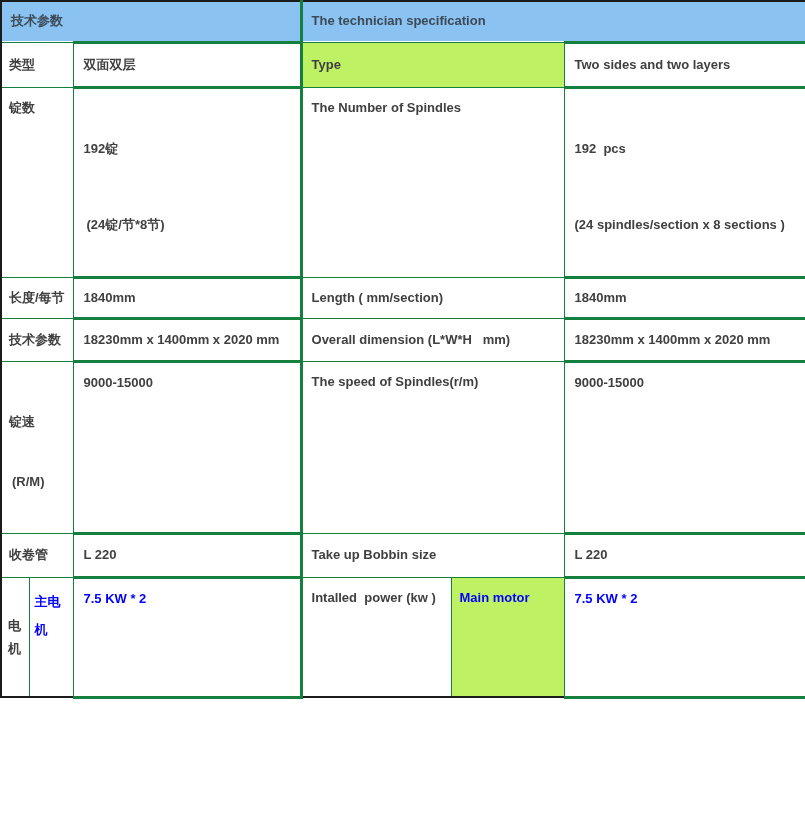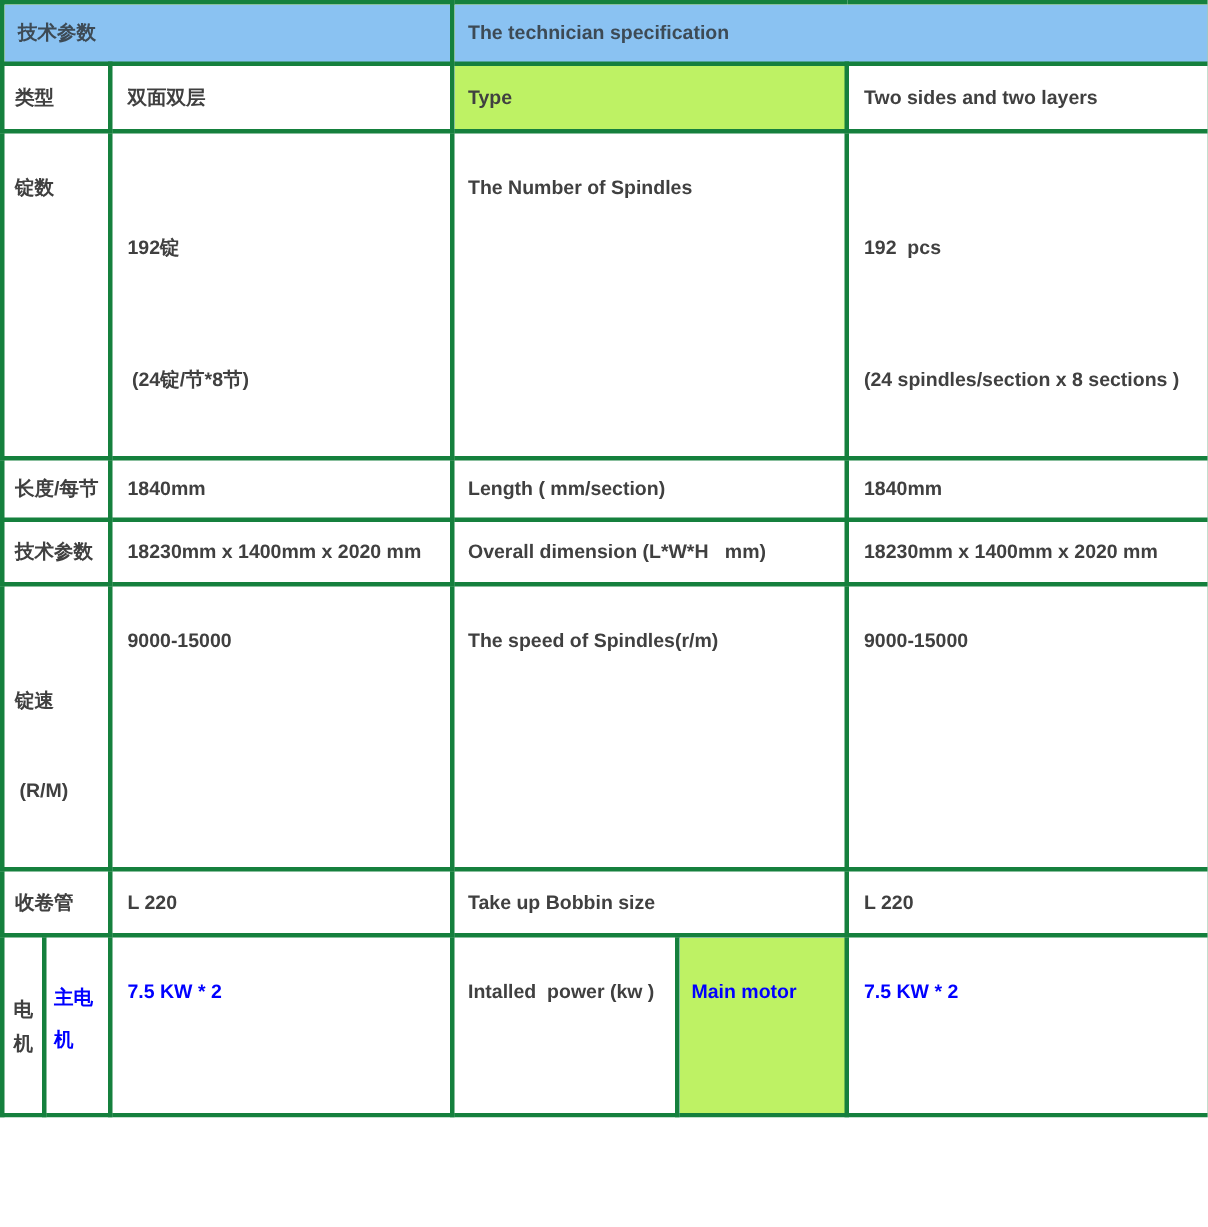--- a/index.html
+++ b/index.html
@@ -8,38 +8,38 @@
     border-collapse: collapse;
     table-layout: fixed;
     width: 805px;
     font-family: "Liberation Sans", "DejaVu Sans", sans-serif;
     font-weight: bold;
     color: #404040;
     font-size: 13px;
     border: 2px solid #1b1b1b;
   }
   td {
-    border: 3px solid #15803d;
+    border: 1px solid #15803d;
     padding: 1px 5px 1px 8px;
     vertical-align: middle;
     overflow: hidden;
     word-break: break-word;
     white-space: pre-wrap;
     line-height: 20px;
   }
   td.hdr { background:#8ac2f2; color:#3d4a55; padding-left:9px; }
   td.val { border-top-width:3px; border-bottom-width:3px; padding-left:10px; }
   td.enlab { border-left-width:3px; padding-left:9px; }
   td.gray { background:#bef264; }
   .blue { color:#0000ff; }
-  td.top { vertical-align: top; padding-top: 26px; }
+  td.top { vertical-align: top; padding-top: 10px; }
   td.lab { padding-left:7px; padding-right:2px; }
   td.sub { padding-left:5px; padding-right:2px; line-height:28px; }
   td.grp { padding-left:6px; padding-right:1px; line-height:23px; }
-  .l2 { margin-top:28px; }
+  .l2 { margin-top:16px; }
   .lab-line2 { padding-left:3px; }
 </style>
 </head>
 <body>
 
 <div class="page">
 <table class="spec">
   <colgroup>
     <col style="width:28px">
         <col style="width:44px">

